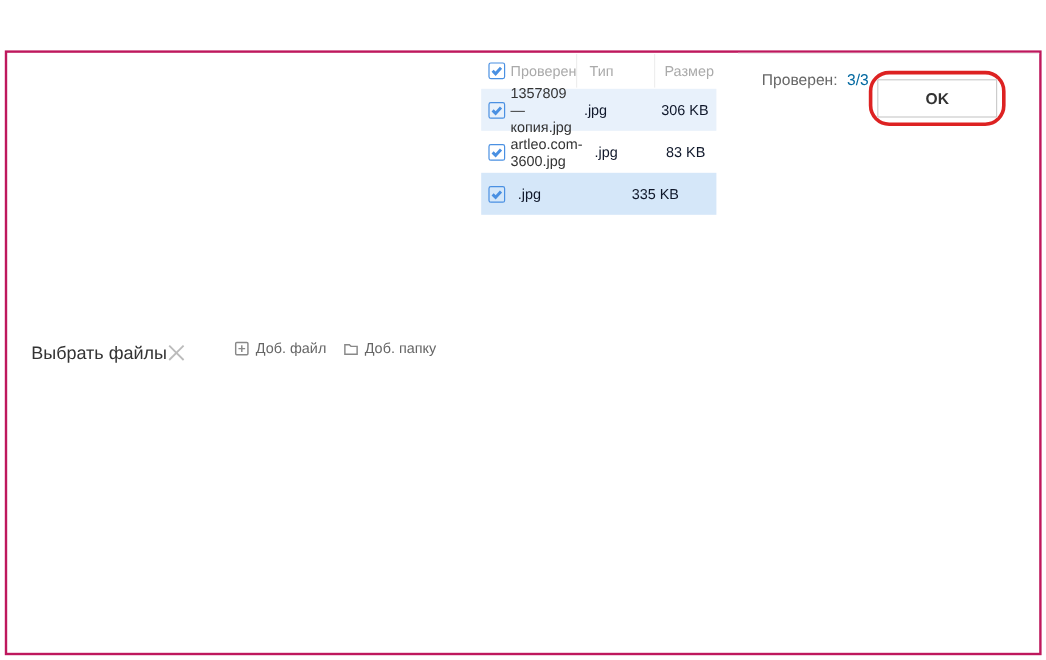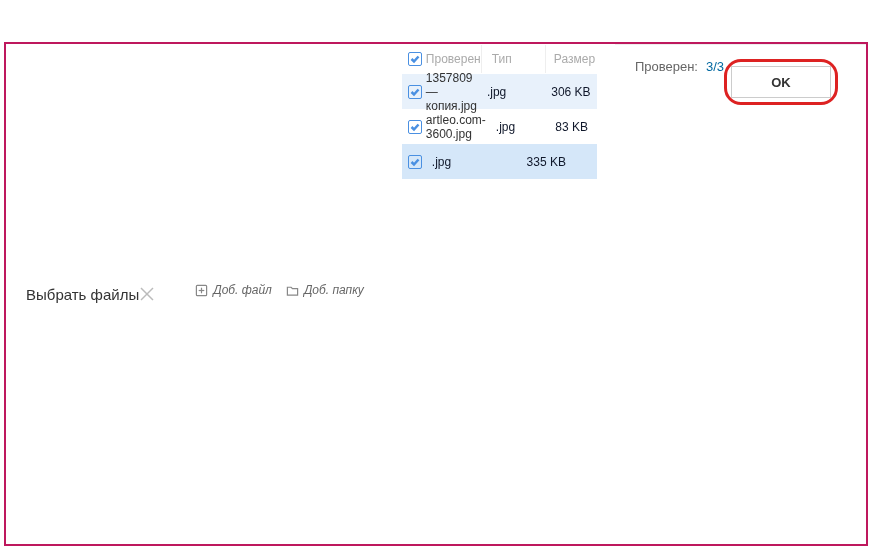--- a/index.html
+++ b/index.html
@@ -2,21 +2,21 @@
 <html><head>
 <meta charset="utf-8">
 <style>
 * { margin: 0; padding: 0; box-sizing: border-box; font-family: Arial, sans-serif; }
 body { background: #fff; width: 872px; height: 550px; position: relative; }
 .frame { position: absolute; top: 4px; left: 4px; right: 4px; bottom: 4px; border: 2px solid #be185d; background: #fff; display: flex; flex-direction: row; margin-top: 38px; }
 .header { display: flex; align-items: center; justify-content: space-between; padding: 10px 16px 10px 20px; }
 .title { font-size: 15px; color: #333; }
 .close-icon { width: 16px; height: 16px; cursor: pointer; display: flex; align-items: center; justify-content: center; }
 .close-icon svg { width: 14px; height: 14px; stroke: #bbb; stroke-width: 1.5; }
-.toolbar { display: flex; gap: 14px; padding: 0 20px 8px 24px; font-style: italic; }
+.toolbar { display: flex; gap: 14px; padding: 0 20px 8px 24px; }
 .tool-btn { display: flex; align-items: center; gap: 5px; font-size: 12px; color: #666; cursor: pointer; }
 .tool-btn svg { width: 13px; height: 13px; stroke: #888; fill: none; stroke-width: 1.3; }
 .table-wrap { flex: 1; padding: 0 18px; overflow: auto; }
 .thead { display: flex; align-items: center; height: 30px; font-size: 12px; color: #aaa; }
 .col-check { width: 36px; display: flex; align-items: center; justify-content: flex-start; padding-left: 6px; }
 .col-name { flex: 1; padding-left: 4px; }
 .col-type { width: 210px; border-left: 1px solid #eee; padding-left: 10px; }
 .col-size { width: 170px; border-left: 1px solid #eee; padding-left: 8px; }
 .thead .col-type, .thead .col-size { line-height: 28px; }
 .row { display: flex; align-items: center; height: 35px; font-size: 12px; }

